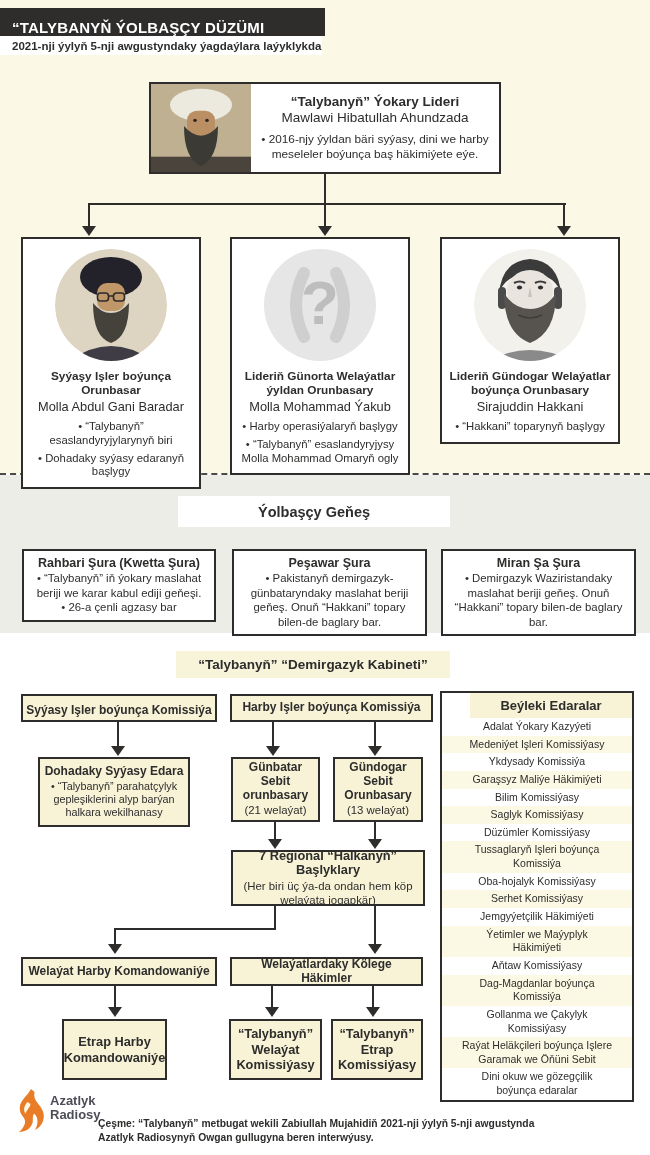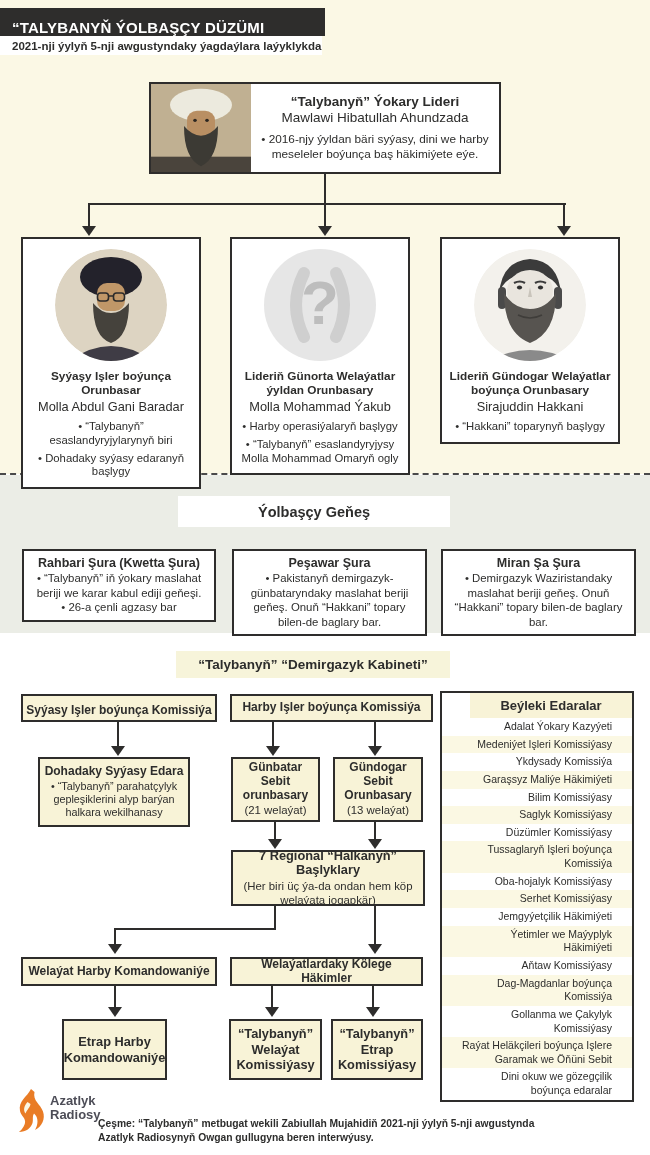--- a/index.html
+++ b/index.html
@@ -49,21 +49,21 @@
   .cab-heading{left:176px;top:651px;width:274px;height:27px;background:#f7f4da;display:flex;align-items:center;justify-content:center;font-weight:700;font-size:13.5px;}
   .fbox{position:absolute;background:#f8f3d7;border:2.5px solid #2e2d2c;box-sizing:border-box;text-align:center;display:flex;flex-direction:column;align-items:center;justify-content:center;padding:2px 3px;}
   .fbox .b1{font-weight:700;font-size:12px;line-height:1.15;}
   .fbox .b2{font-size:11.4px;line-height:1.2;margin-top:2px;}
   .fbox .b3{font-weight:700;font-size:12.8px;line-height:1.25;}
   .doha-text{font-size:10.8px;line-height:1.2;margin-top:2px;}
   
   .other-bodies{left:440px;top:691px;width:194px;background:#ffffff;border:2.5px solid #2e2d2c;box-sizing:border-box;}
   .ob-header{background:#f8f3d7;font-weight:700;font-size:13px;text-align:center;padding:5px 2px;margin-left:28px;}
   .ob-list{list-style:none;margin:0;padding:0;}
-  .ob-list li{font-size:10.5px;text-align:right;padding:2px 20px;line-height:1.3;}
+  .ob-list li{font-size:10.5px;text-align:center;padding:2px 20px;line-height:1.3;}
   .ob-list li:nth-child(even){background:#fbf8e3;}
   .ob-list li:nth-child(odd){background:#ffffff;}
   
   .logo-wrap{left:14px;top:1088px;display:flex;align-items:flex-start;}
   .logo-icon{width:33px;height:46px;}
   .logo-text{margin-left:3px;margin-top:6px;font-weight:700;font-size:13px;line-height:1.05;color:#4d4d57;}
   .source-text{left:98px;top:1117px;width:450px;font-size:10.3px;font-weight:600;line-height:1.35;color:#2d2d2c;}
 </style>
 </head>
 <body>

